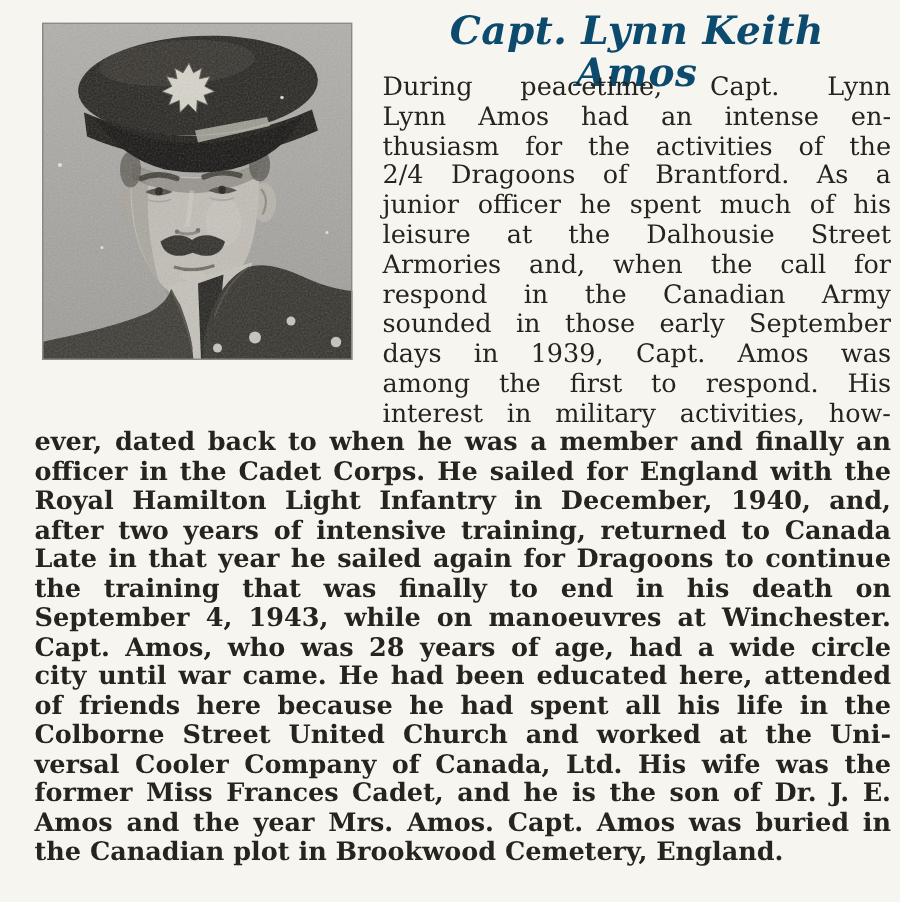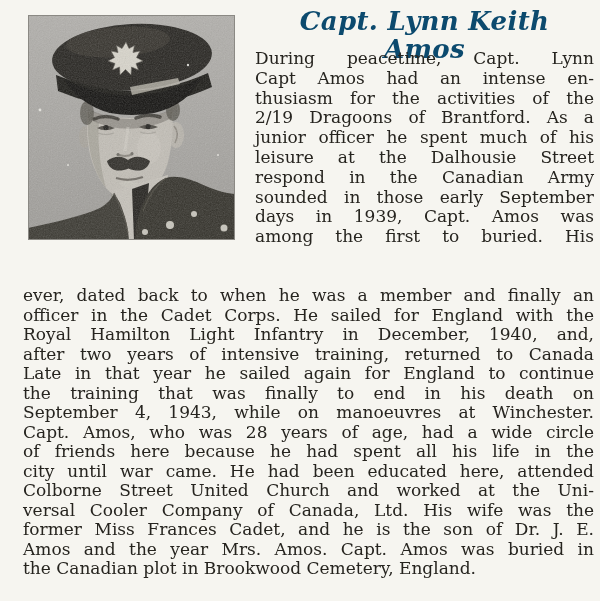--- a/index.html
+++ b/index.html
@@ -33,21 +33,21 @@
   .col.wide{left:23px;top:286px;width:571px;}
   .line{
     font-size:17px;
     text-align:justify;
     -moz-text-align-last:justify;
     text-align-last:justify;
     white-space:normal;
     color:#26241f;
   }
   .narrow .line{line-height:19.8px;}
-  .wide .line{line-height:19.5px;}
+  .wide .line{line-height:19.5px;font-weight:bold;}
   .line.last-line{text-align-last:left;-moz-text-align-last:left;}
 </style>
 </head>
 <body>
 
 <div class="page">
 
   <figure class="photo">
     <svg width="207" height="225" viewBox="0 0 207 225" xmlns="http://www.w3.org/2000/svg">
       <defs>
@@ -138,42 +138,44 @@
 
       <rect width="207" height="225" filter="url(#grain)" opacity="0.26"></rect>
       <rect x="0.5" y="0.5" width="206" height="224" fill="none" stroke="#8b8984" stroke-width="1"></rect>
     </svg>
   </figure>
 
   <h1 class="title">Capt. Lynn Keith Amos</h1>
 
   <div class="col narrow">
     <div class="line">During peacetime, Capt. Lynn</div>
-    <div class="line">Capt Amos had an intense en-</div>
+    <div class="line">Lynn Amos had an intense en-</div>
     <div class="line">thusiasm for the activities of the</div>
-    <div class="line">2/19 Dragoons of Brantford. As a</div>
+    <div class="line">2/4 Dragoons of Brantford. As a</div>
     <div class="line">junior officer he spent much of his</div>
     <div class="line">leisure at the Dalhousie Street</div>
+    <div class="line">Armories and, when the call for</div>
     <div class="line">respond in the Canadian Army</div>
     <div class="line">sounded in those early September</div>
     <div class="line">days in 1939, Capt. Amos was</div>
-    <div class="line">among the first to buried. His</div>
+    <div class="line">among the first to respond. His</div>
+    <div class="line">interest in military activities, how-</div>
   </div>
 
   <div class="col wide">
     <div class="line">ever, dated back to when he was a member and finally an</div>
     <div class="line">officer in the Cadet Corps. He sailed for England with the</div>
     <div class="line">Royal Hamilton Light Infantry in December, 1940, and,</div>
     <div class="line">after two years of intensive training, returned to Canada</div>
-    <div class="line">Late in that year he sailed again for England to continue</div>
+    <div class="line">Late in that year he sailed again for Dragoons to continue</div>
     <div class="line">the training that was finally to end in his death on</div>
     <div class="line">September 4, 1943, while on manoeuvres at Winchester.</div>
     <div class="line">Capt. Amos, who was 28 years of age, had a wide circle</div>
+    <div class="line">city until war came. He had been educated here, attended</div>
     <div class="line">of friends here because he had spent all his life in the</div>
-    <div class="line">city until war came. He had been educated here, attended</div>
     <div class="line">Colborne Street United Church and worked at the Uni-</div>
     <div class="line">versal Cooler Company of Canada, Ltd. His wife was the</div>
     <div class="line">former Miss Frances Cadet, and he is the son of Dr. J. E.</div>
     <div class="line">Amos and the year Mrs. Amos. Capt. Amos was buried in</div>
     <div class="line last-line">the Canadian plot in Brookwood Cemetery, England.</div>
   </div>
 
 </div>
 
 </body></html>

